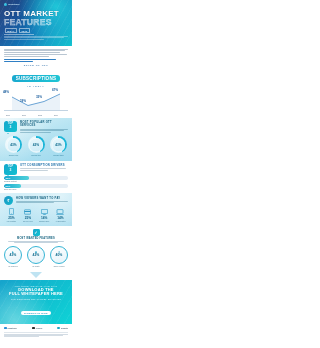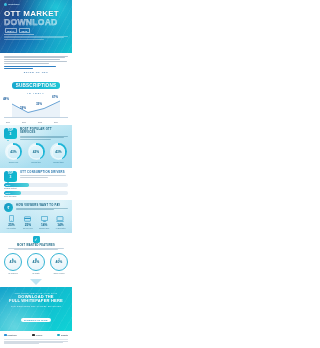--- a/index.html
+++ b/index.html
@@ -8,21 +8,21 @@
     font-family: "Liberation Sans", sans-serif;
     background:#ffffff;
     width:72px; height:348px;
     overflow:hidden;
     position:relative;
   }
   .page { width:72px; height:348px; position:relative; background:#fff; }
 
   
   .hero {
-    position:relative; width:72px; height:53px;
+    position:relative; width:72px; height:46px;
     background:
       radial-gradient(circle at 78% 14%, #1fc6d8 0%, rgba(31,198,216,0) 55%),
       linear-gradient(135deg,#0f2f6b 0%, #124a93 28%, #1478b8 55%, #16a4c9 78%, #12c3cf 100%);
     overflow:hidden;
   }
   .hero::after{
     content:""; position:absolute; inset:0;
     background:
       linear-gradient(115deg, rgba(255,255,255,0.10) 0%, rgba(255,255,255,0) 40%),
       repeating-linear-gradient(118deg, rgba(255,255,255,0.05) 0 1px, rgba(255,255,255,0) 1px 6px);
@@ -248,21 +248,21 @@
 <body>
 
 <div class="page">
 
   <div class="hero">
     <div class="brandbar">
       <div class="brand-mark"></div>
       <div class="brand-text">brightcove</div>
     </div>
     <div class="hero-title">OTT MARKET</div>
-    <div class="hero-title2">DOWNLOAD</div>
+    <div class="hero-title2">FEATURES</div>
     <div class="hero-sub">
       <span class="chip">INDIA</span>
       <span class="chip">2019</span>
     </div>
     <div class="hero-rule"></div>
     <div class="hero-body">
       <div class="line" style="width:100%"></div>
       <div class="line" style="width:94%"></div>
       <div class="line" style="width:62%"></div>
     </div>

